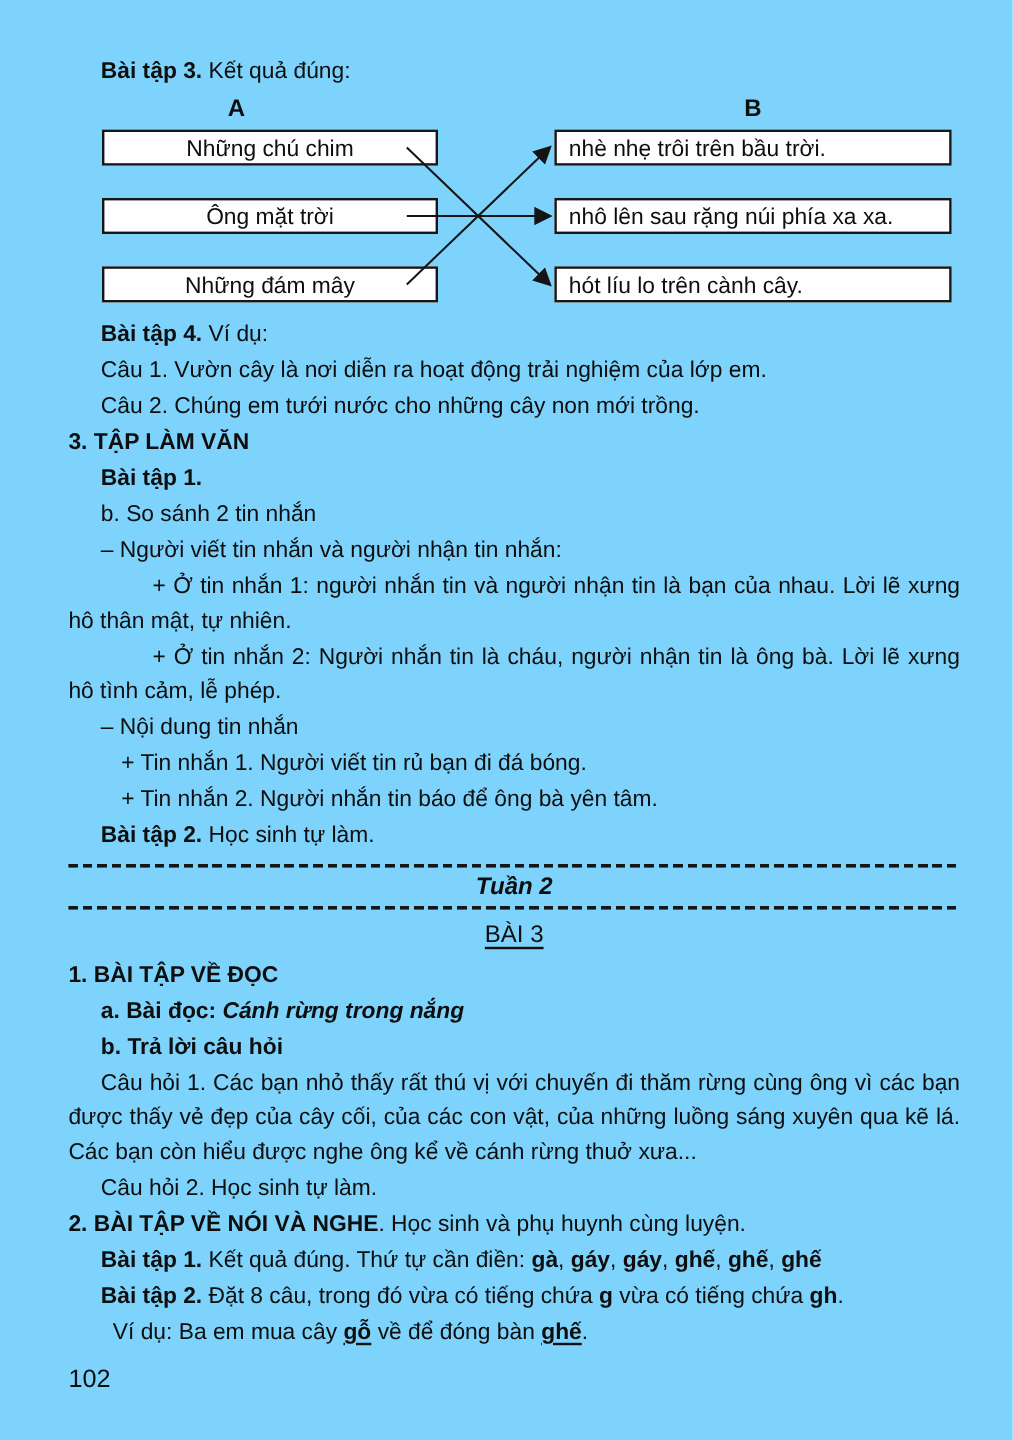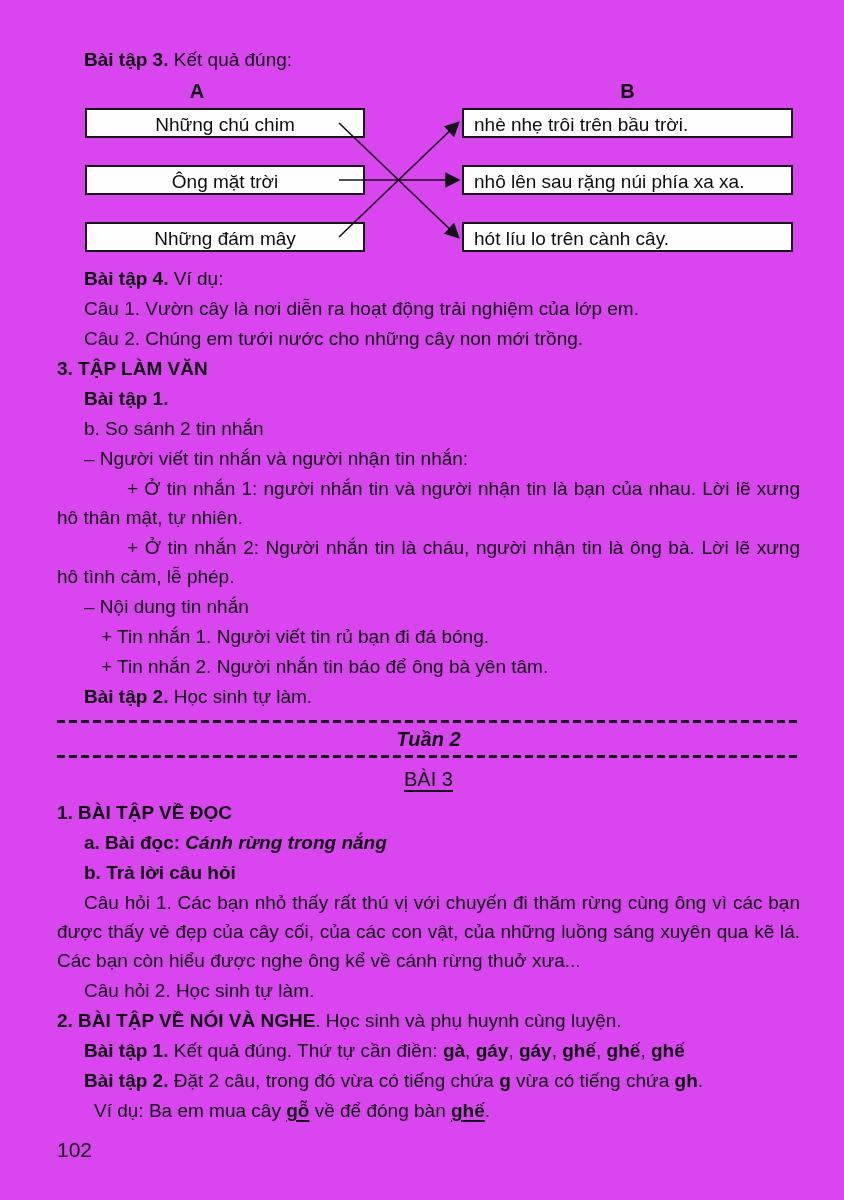--- a/index.html
+++ b/index.html
@@ -1,19 +1,19 @@
 <!DOCTYPE html>
 <html lang="vi"><head>
 <meta charset="utf-8">
 <style>
   html,body{margin:0;padding:0;background:#ffffff;}
   .page{
     position:relative;
     width:844px;height:1200px;
-    background:#d946ef;
+    background:#7dd3fc;
     color:#0e0e0e;
     font-family:"Liberation Sans", sans-serif;
     overflow:hidden;
   }
   .content{position:absolute;left:57px;top:44px;width:743px;}
   p.para{margin:1px 0;font-size:19px;line-height:29px;}
   .cls-h{font-size:20px;}
   .cls-ex{text-indent:27px;}
   .cls-plus1{text-indent:44px;}
   .cls-plus2{text-indent:70px;text-align:justify;}
@@ -107,20 +107,20 @@
     <div class="lesson-title"><span>BÀI 3</span></div>
 
     <div>
         <p class="para cls-h"><span class="b">1. BÀI TẬP VỀ ĐỌC</span></p>
         <p class="para cls-ex"><span class="b">a. Bài đọc: </span><span class="b i">Cánh rừng trong nắng</span></p>
         <p class="para cls-ex"><span class="b">b. Trả lời câu hỏi</span></p>
         <p class="para cls-just"><span>Câu hỏi 1. Các bạn nhỏ thấy rất thú vị với chuyến đi thăm rừng cùng ông vì các bạn được thấy vẻ đẹp của cây cối, của các con vật, của những luồng sáng xuyên qua kẽ lá. Các bạn còn hiểu được nghe ông kể về cánh rừng thuở xưa...</span></p>
         <p class="para cls-ex"><span>Câu hỏi 2. Học sinh tự làm.</span></p>
         <p class="para cls-h"><span class="b">2. BÀI TẬP VỀ NÓI VÀ NGHE</span><span>. Học sinh và phụ huynh cùng luyện.</span></p>
         <p class="para cls-ex"><span class="b">Bài tập 1.</span><span> Kết quả đúng. Thứ tự cần điền: </span><span class="b">gà</span><span>, </span><span class="b">gáy</span><span>, </span><span class="b">gáy</span><span>, </span><span class="b">ghế</span><span>, </span><span class="b">ghế</span><span>, </span><span class="b">ghế</span></p>
-        <p class="para cls-ex"><span class="b">Bài tập 2.</span><span> Đặt 2 câu, trong đó vừa có tiếng chứa </span><span class="b">g</span><span> vừa có tiếng chứa </span><span class="b">gh</span><span>.</span></p>
+        <p class="para cls-ex"><span class="b">Bài tập 2.</span><span> Đặt 8 câu, trong đó vừa có tiếng chứa </span><span class="b">g</span><span> vừa có tiếng chứa </span><span class="b">gh</span><span>.</span></p>
         <p class="para cls-vd"><span>Ví dụ: Ba em mua cây </span><span class="b u">gỗ</span><span> về để đóng bàn </span><span class="b u">ghế</span><span>.</span></p>
       </div>
 
   </div>
 
   <div class="page-number">102</div>
 </div>
 
 </body></html>

